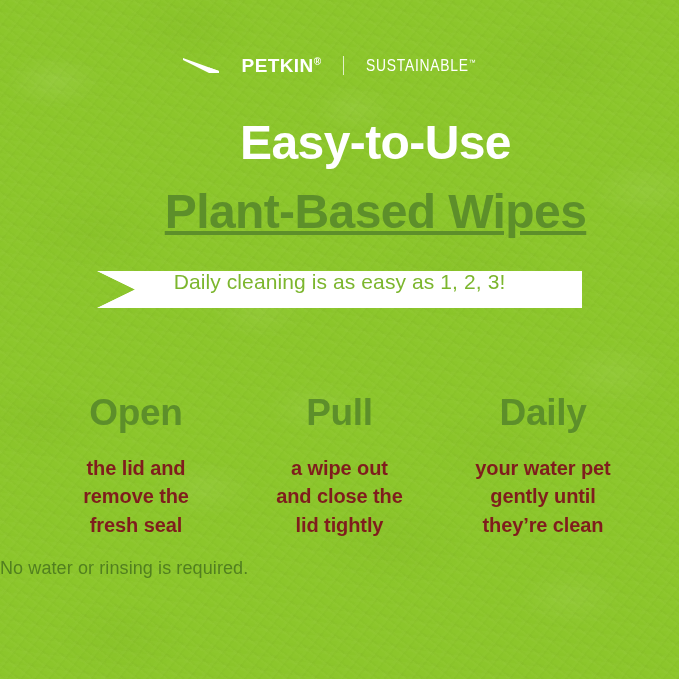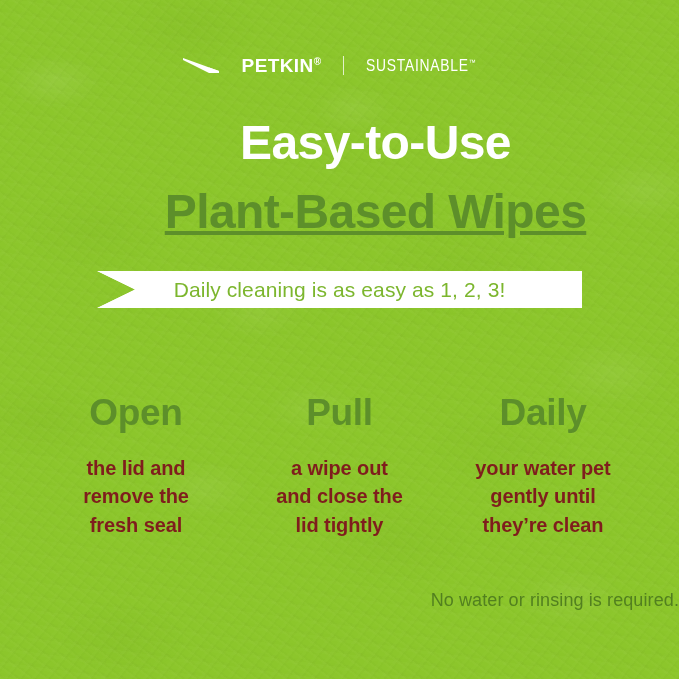--- a/index.html
+++ b/index.html
@@ -167,21 +167,21 @@
     position: absolute;
     inset: 0;
     background: #ffffff;
     -webkit-clip-path: polygon(
       38px 0, calc(100% - 38px) 0, 100% 50%, calc(100% - 38px) 100%,
       38px 100%, 0 100%, 38px 50%, 0 0);
     clip-path: polygon(
       38px 0, calc(100% - 38px) 0, 100% 50%, calc(100% - 38px) 100%,
       38px 100%, 0 100%, 38px 50%, 0 0);
     display: flex;
-    align-items: center;
+    align-items: flex-start;
     justify-content: center;
   }
   .ribbon-text {
     color: #7cb62e;
     font-size: 21px;
     font-weight: normal;
     letter-spacing: 0.1px;
     line-height: 1;
     white-space: nowrap;
     position: relative;
@@ -218,24 +218,24 @@
     line-height: 1.42;
     letter-spacing: -0.1px;
   }
   .step-body div {
     white-space: nowrap;
   }
 
   
   .footer {
     position: absolute;
-    top: 591px;
+    top: 559px;
     left: 0;
     width: 100%;
-    text-align: right;
+    text-align: left;
   }
   .footer-text {
     color: #52801f;
     font-size: 18px;
     font-weight: normal;
     letter-spacing: 0.1px;
     line-height: 1;
     white-space: nowrap;
   }
 </style>

